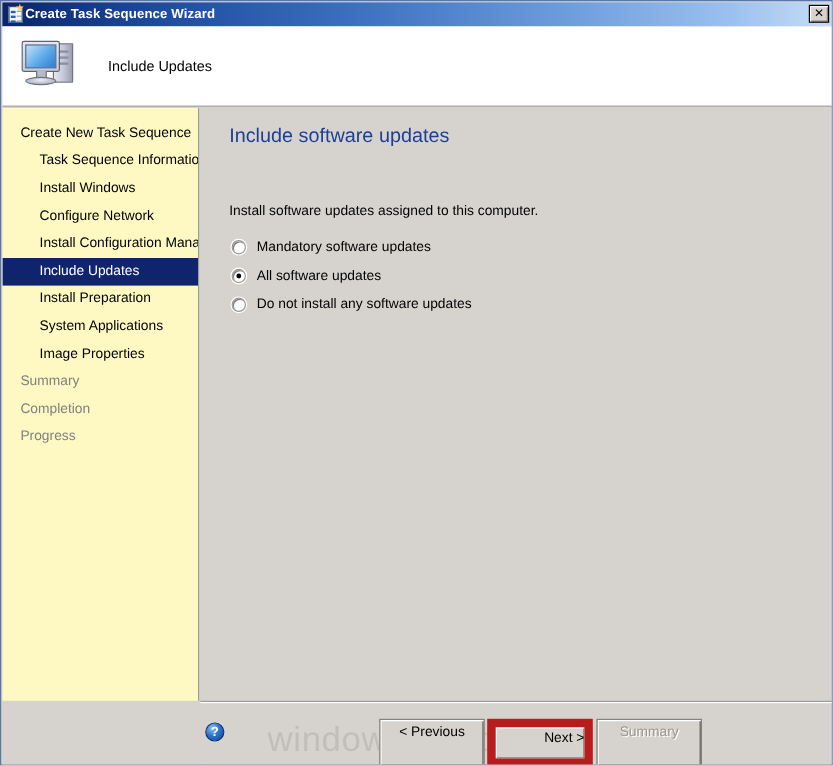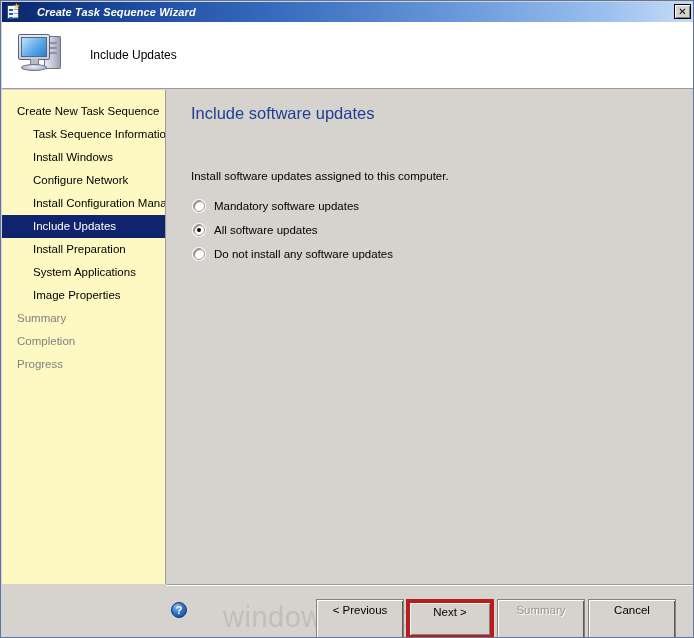--- a/index.html
+++ b/index.html
@@ -70,24 +70,23 @@
     width: 7px; height: 7px;
     background: #ffd24a;
     clip-path: polygon(50% 0%, 61% 35%, 98% 35%, 68% 57%,
                        79% 91%, 50% 70%, 21% 91%, 32% 57%,
                        2% 35%, 39% 35%);
   }
   #titlebar-text {
     color: #ffffff;
     font-size: 11px;
     font-weight: bold;
-    margin-left: 16px;
+    margin-left: 0;
     letter-spacing: 0.1px;
     white-space: nowrap;
-    font-style: italic;
   }
   #close-button {
     position: absolute;
     right: 3px; top: 2px;
     width: 17px; height: 15px;
     background: #d6d3ce;
     border: 1px solid #000000;
     box-shadow: inset 1px 1px 0 #ffffff, inset -1px -1px 0 #85827c;
     box-sizing: border-box;
     cursor: default;
@@ -317,23 +316,24 @@
     box-sizing: border-box;
     font-family: Liberation Sans, sans-serif;
     font-size: 11.5px;
     color: #000000;
     text-align: center;
     line-height: 21px;
     cursor: default;
     z-index: 2;
   }
   .wiz-button.focused {
-    border: 4px solid #b91c1c;
+    border: 7px solid #b91c1c;
     box-shadow: inset 1px 1px 0 #ffffff, inset -1px -1px 0 #85827c;
     line-height: 19px;
+    text-align: right;
   }
   .wiz-button.disabled {
     color: #9a9792;
     text-shadow: 1px 1px 0 #ffffff;
   }
   #btn-previous { left: 315px; }
   #btn-next     { left: 405px; }
   #btn-summary  { left: 496px; }
   #btn-cancel   { left: 587px; }
 
@@ -410,15 +410,14 @@
 
   <div id="footer-sep"></div>
   <div id="bottom-left"></div>
   <div id="footer"></div>
   <div id="watermark">windows-noob.com</div>
   <div id="help-icon">?</div>
 
   <div class="wiz-button" id="btn-previous">&lt; Previous</div>
   <div class="wiz-button focused" id="btn-next">Next &gt;</div>
   <div class="wiz-button disabled" id="btn-summary">Summary</div>
-  <div class="wiz-button" id="btn-cancel">Cancel</div>
 
 </div>
 
 </body></html>

